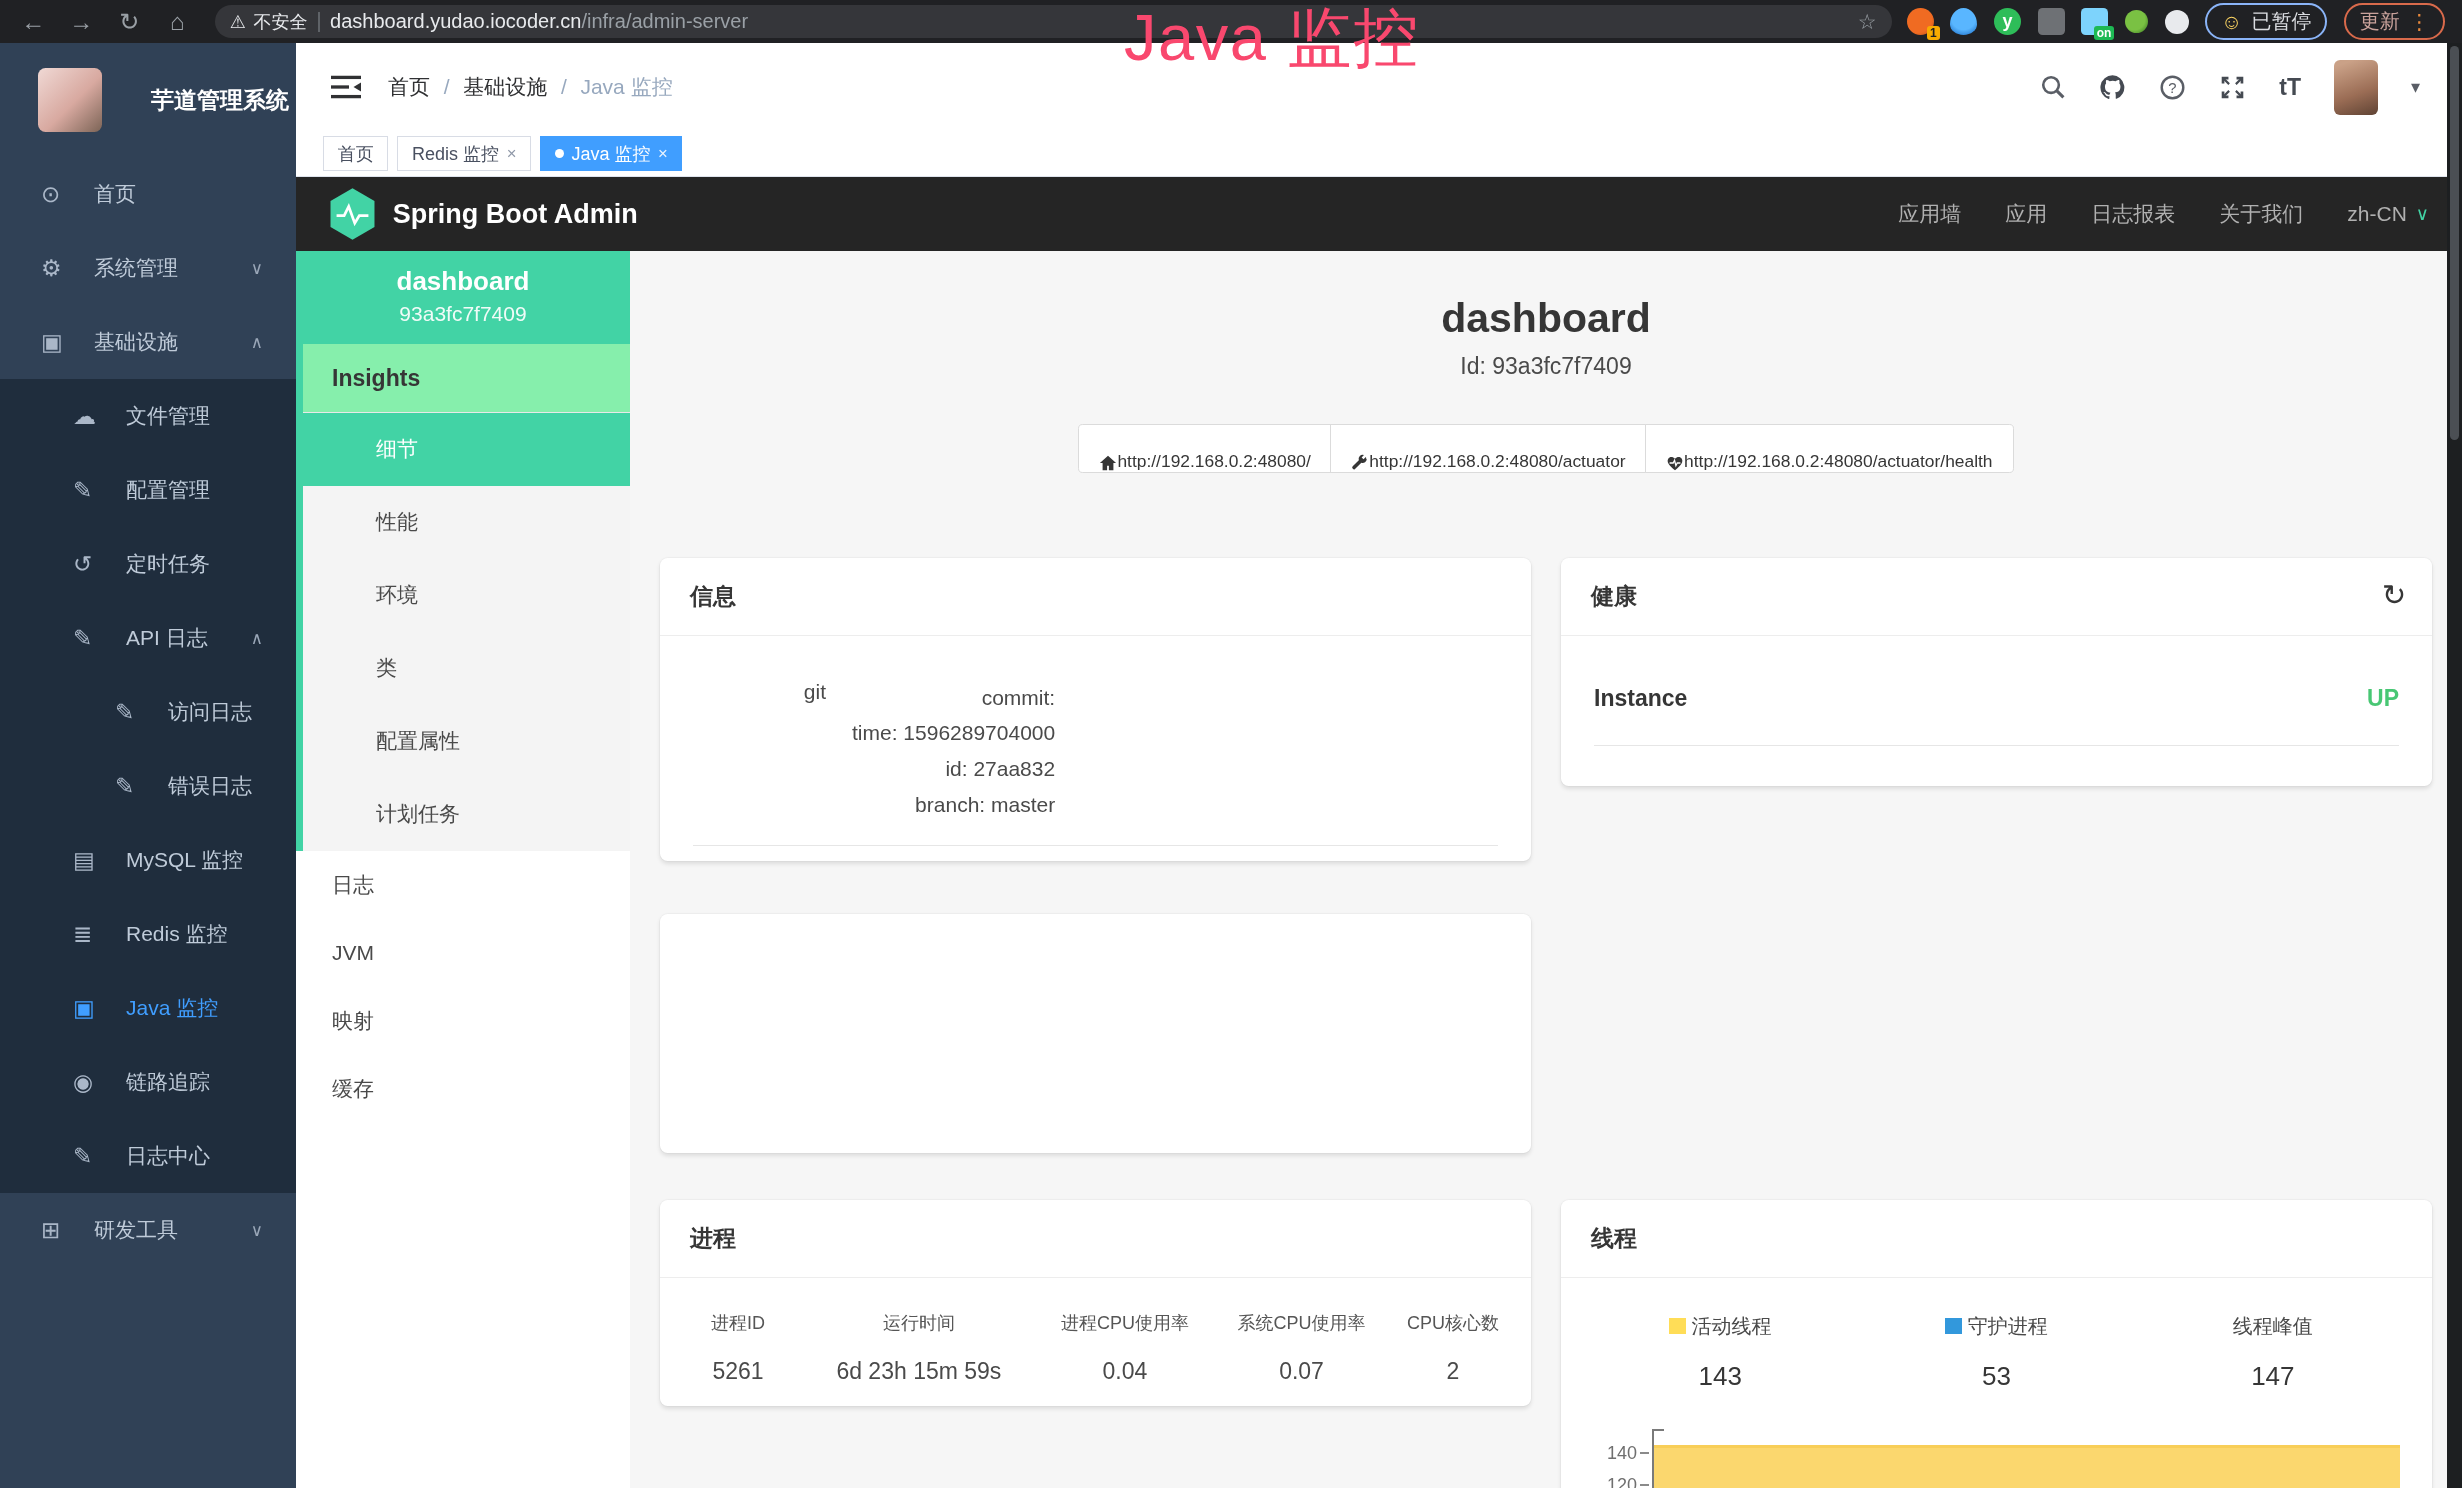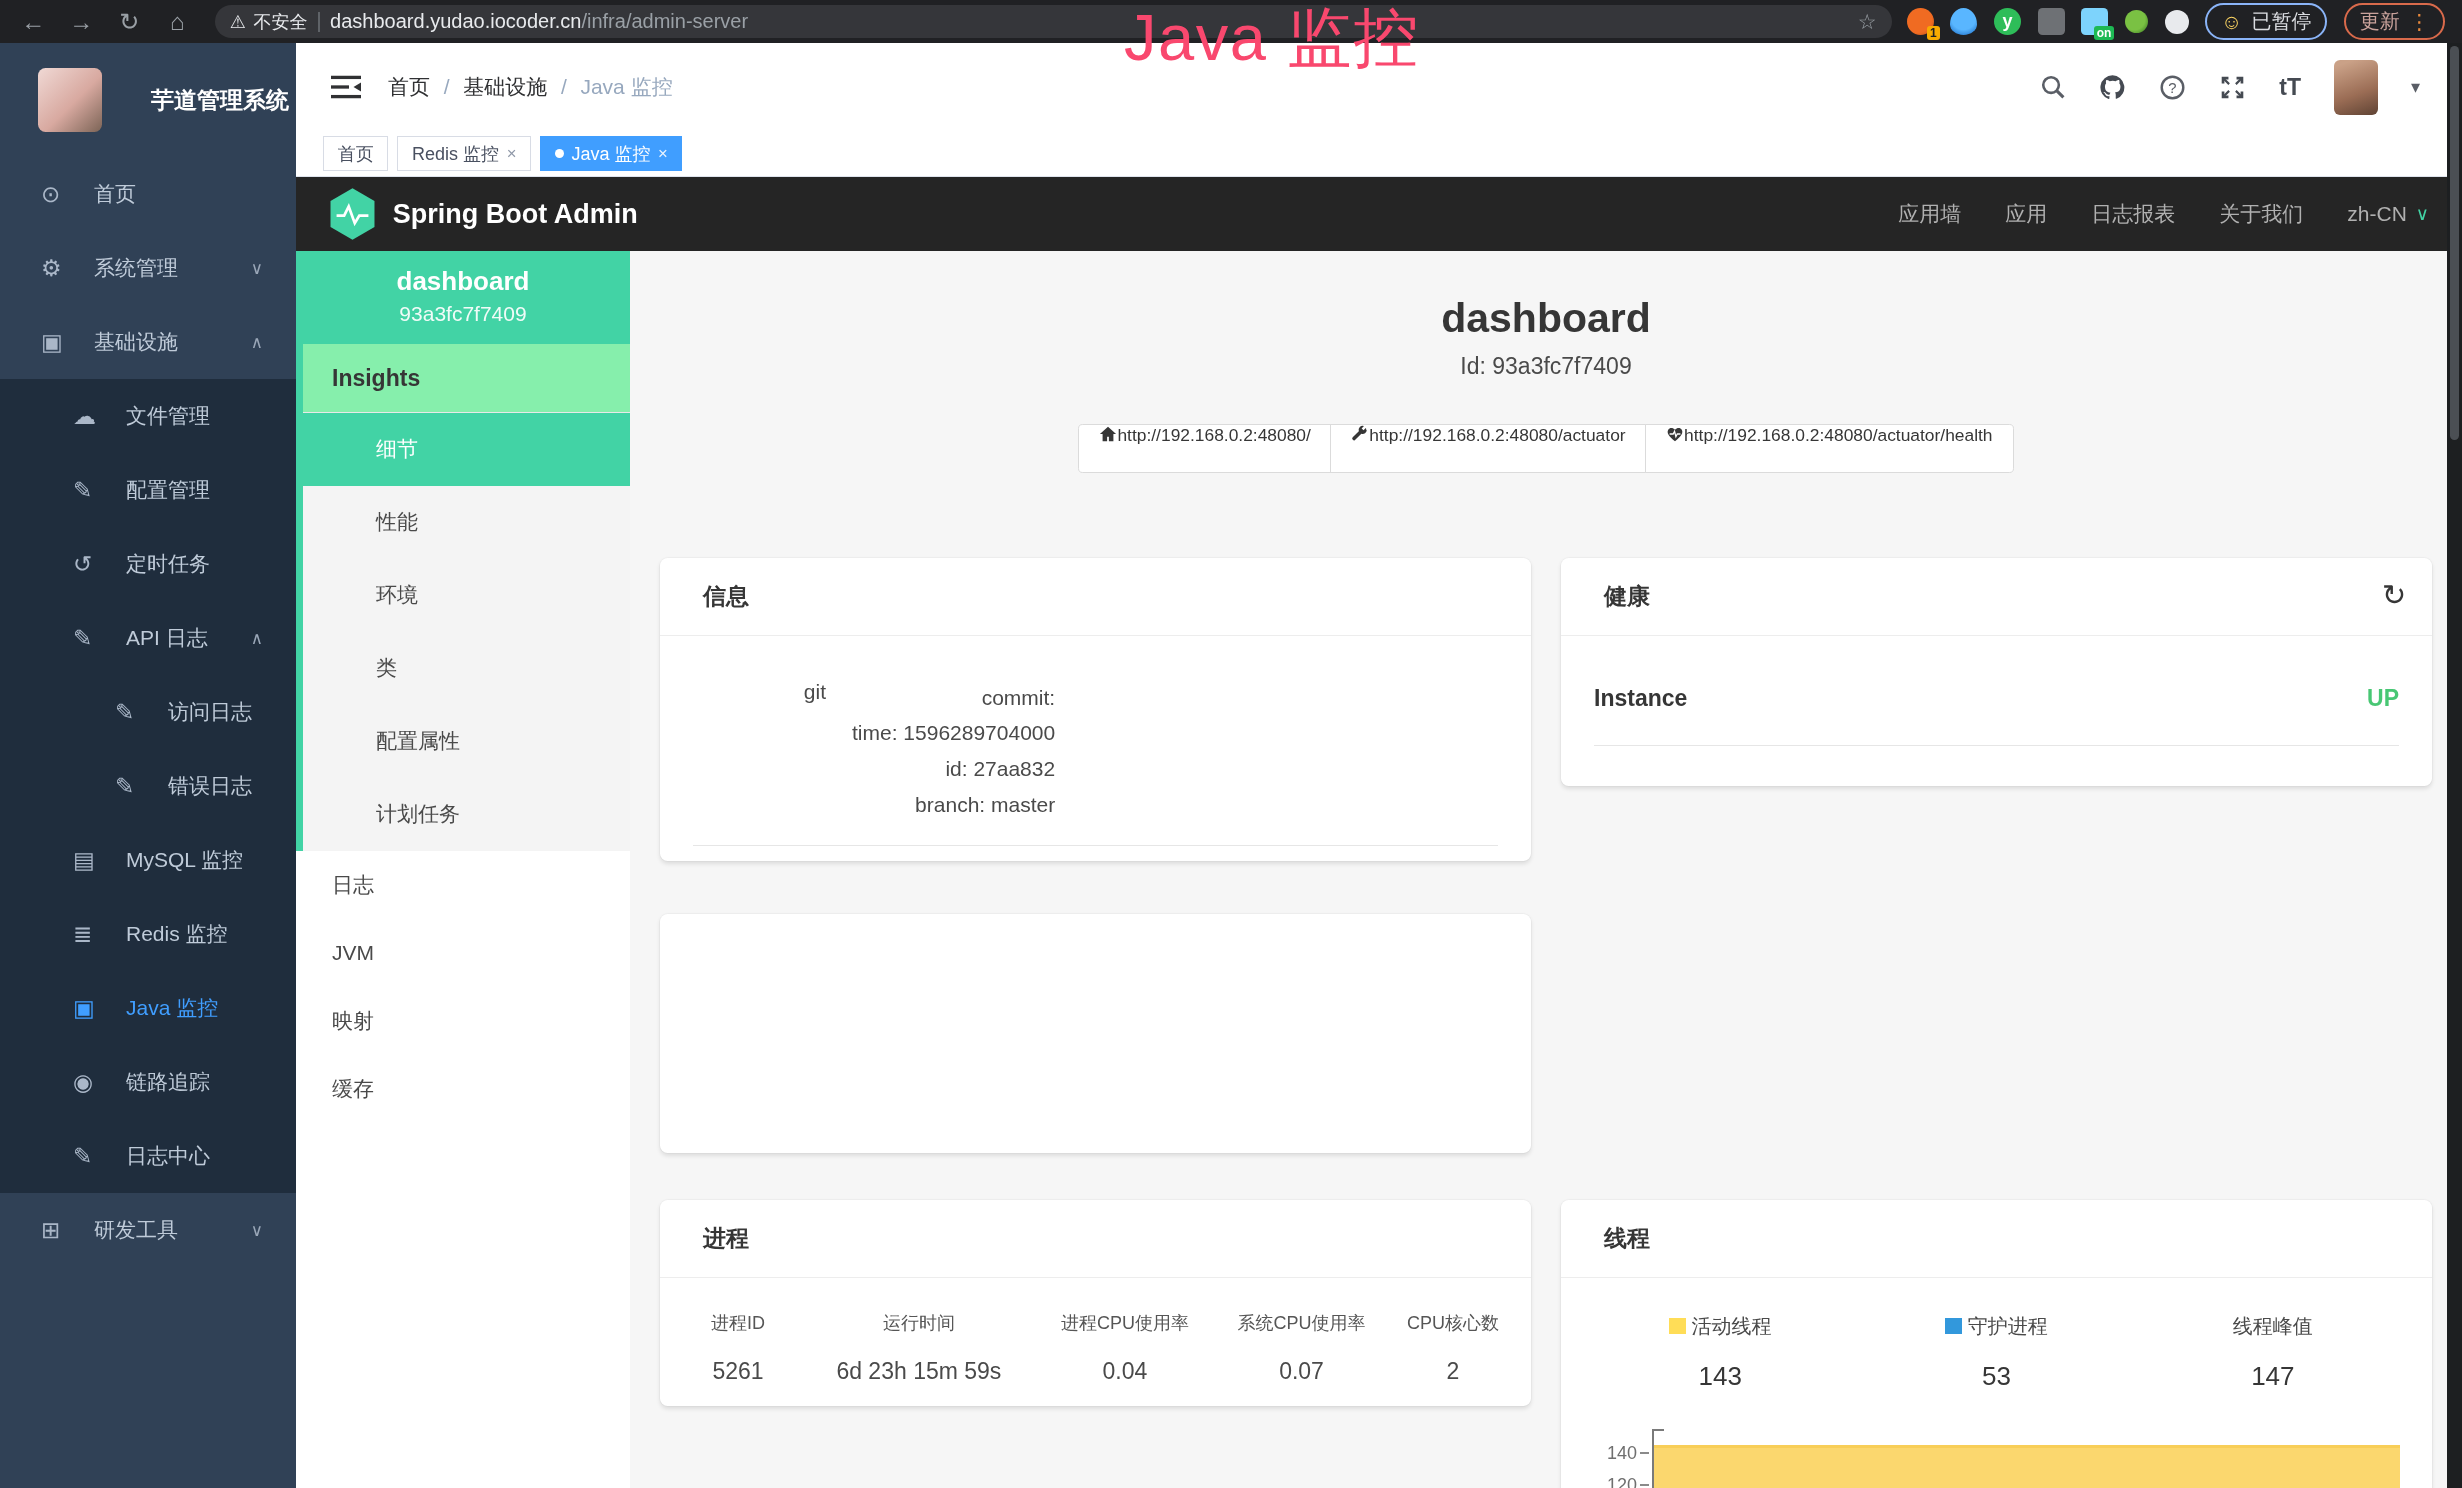--- a/index.html
+++ b/index.html
@@ -98,31 +98,31 @@
   .gitem.active { background:#42d3a5; color:#fff; }
   .ritem { height:68px; display:flex; align-items:center; padding-left:36px;
            font-size:21px; color:#4a4a4a; cursor:pointer; background:#fff; }
 
   
   .main { flex:1; background:#f6f6f6; padding:44px 30px 0; overflow:hidden; min-width:0; }
   .main-title { text-align:center; font-size:41px; font-weight:600; color:#363636; }
   .main-sub { text-align:center; font-size:23px; color:#4a4a4a; margin-top:10.6px; }
   .linkbar { display:flex; justify-content:center; margin-top:44px; }
   .linkgroup { display:inline-flex; }
-  .lbtn { display:flex; align-items:flex-start; gap:0; background:#fff; border:1.5px solid #dbdbdb;
+  .lbtn { display:flex; align-items:flex-end; gap:0; background:#fff; border:1.5px solid #dbdbdb;
           height:49px; padding:0 20px; font-size:17.4px; color:#363636; margin-left:-1.5px; }
   .lbtn:first-child { border-radius:4.6px 0 0 4.6px; margin-left:0; }
   .lbtn:last-child { border-radius:0 4.6px 4.6px 0; }
   .lbtn svg { flex:none; }
 
   .cols { display:flex; gap:30px; margin-top:85px; align-items:flex-start; }
   .col { flex:1; min-width:0; }
   .card { background:#fff; border-radius:7.6px;
           box-shadow:0 2.3px 4.6px rgba(10,10,10,.10), 0 0 0 0.8px rgba(10,10,10,.03); overflow:hidden; }
-  .card-head { padding:23px 43px; font-size:23px; font-weight:bold; color:#363636;
+  .card-head { padding:23px 30px; font-size:23px; font-weight:bold; color:#363636;
                border-bottom:1.5px solid #ededed; position:relative; }
   .card-head .hist { position:absolute; right:26px; top:20px; font-size:29px; color:#363636;
                      font-weight:normal; transform:scaleX(-1); }
   .kvrow { display:flex; border-bottom:1.5px solid #e6e6e6; }
   .kv-key { font-size:21px; color:#4a4a4a; flex:none; }
   .kv-val { font-size:21px; color:#4a4a4a; line-height:1.7; }
   .indent { padding-left:26px; }
 
   #card-info { height:303px; }
   #card-info .card-body { padding:44px 33px 0;text-align:right; }

